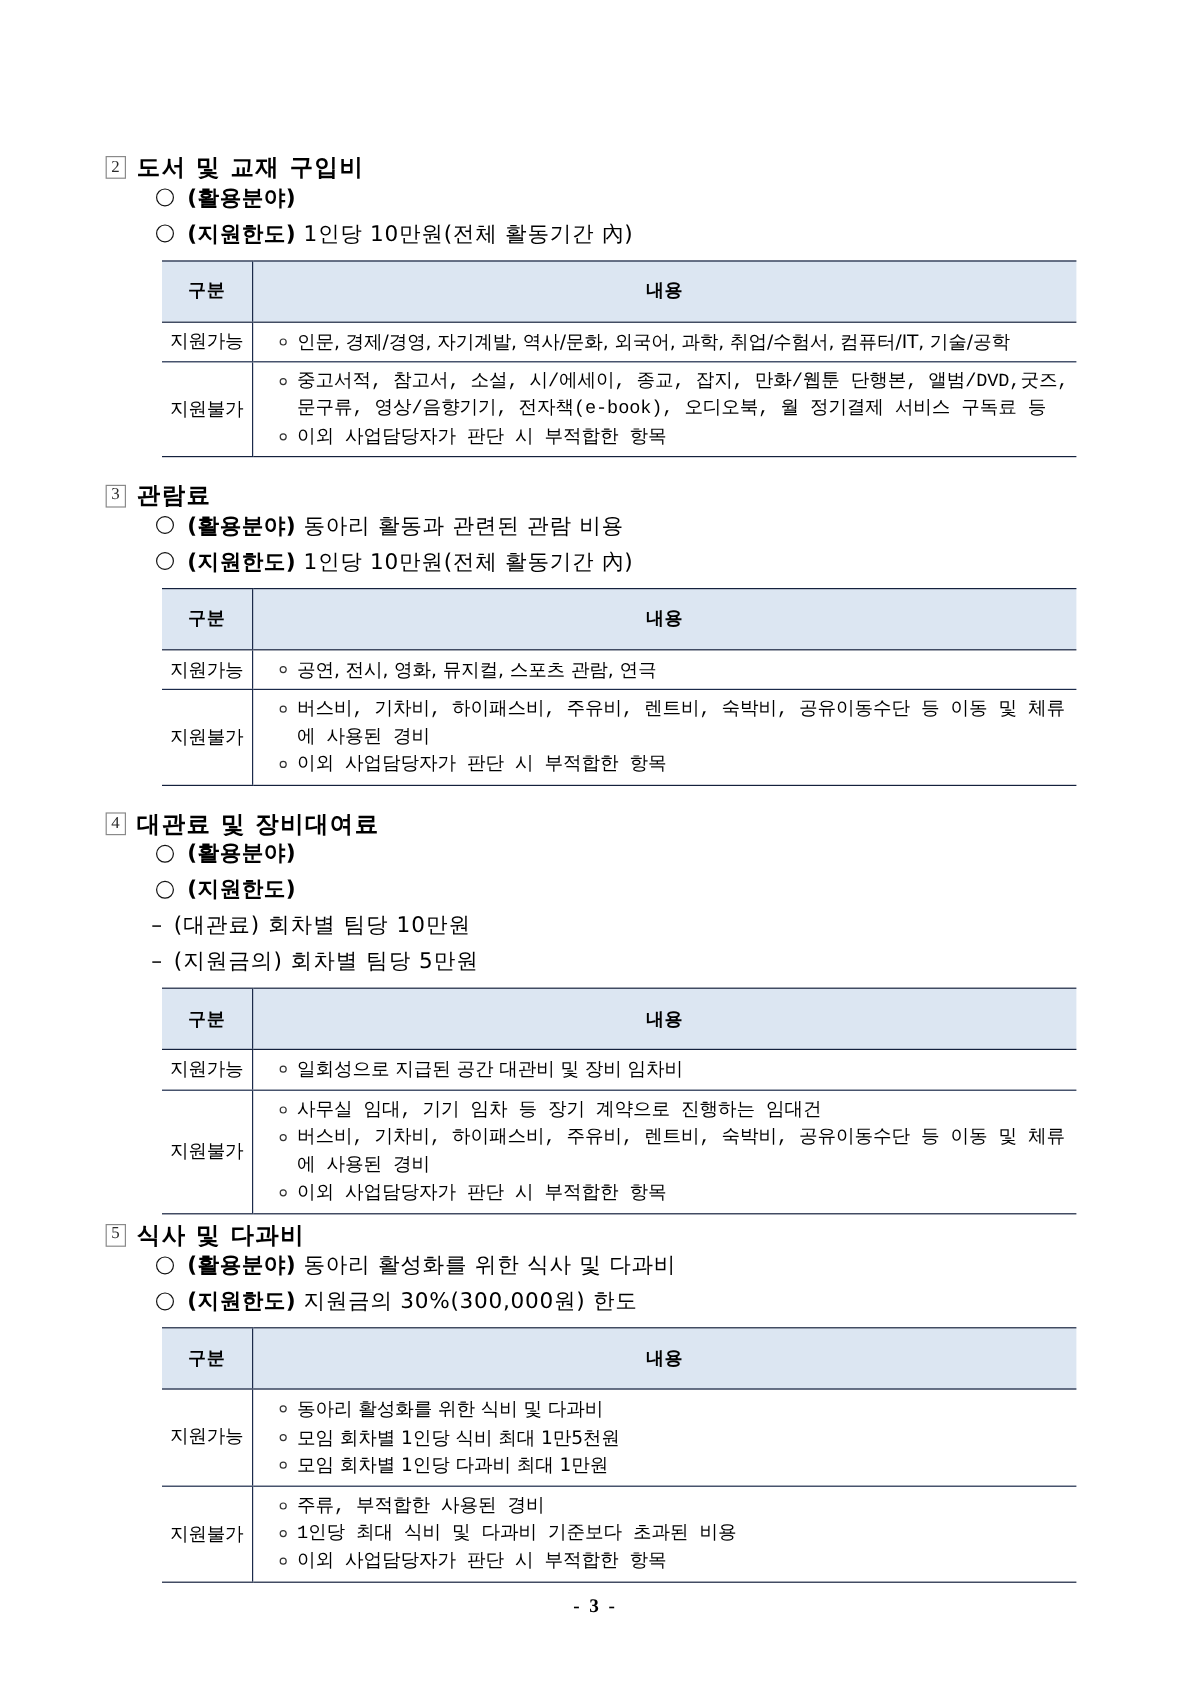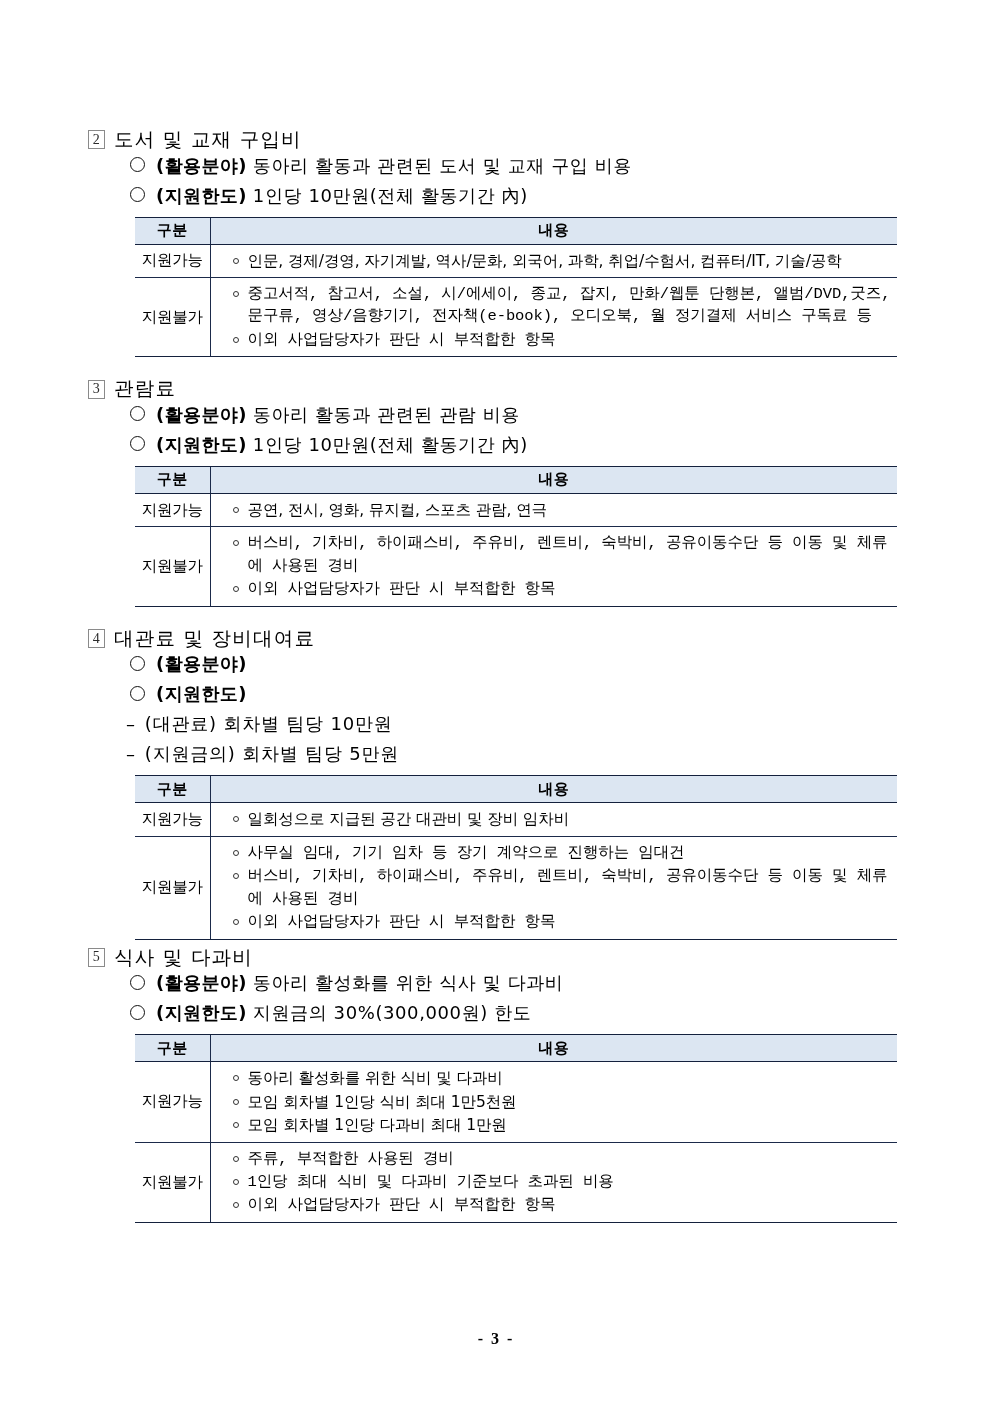--- a/index.html
+++ b/index.html
@@ -55,21 +55,21 @@
     font-weight: normal;
     font-family: "Liberation Serif", "DejaVu Serif", serif;
     line-height: 1;
     margin-right: 9px;
     color: #2b2b2b;
     flex: 0 0 auto;
     box-sizing: border-box;
   }
   .sec-title {
     font-size: 19.5px;
-    font-weight: normal;
+    font-weight: bold;
     letter-spacing: 1.2px;
   }
 
   
   .bullet-line {
     display: flex;
     align-items: center;
     font-size: 18px;
     line-height: 1.0;
     margin: 0 0 12px 0;
@@ -121,21 +121,21 @@
     font-size: 14.5px;
   }
   table.sup col.c1 { width: 75px; }
   table.sup col.c2 { width: 687px; }
 
   table.sup th,
   table.sup td {
     border: none;
     border-top: 1.2px solid #1b2a4a;
     border-bottom: 1.2px solid #1b2a4a;
-    padding: 0;
+    padding: 12px;
     vertical-align: middle;
   }
   table.sup thead th {
     background: #dce6f2;
     border-top: 1.6px solid #14213d;
     border-bottom: 1.6px solid #14213d;
     font-weight: bold;
     text-align: center;
     font-size: 15px;
     height: 26px;
@@ -210,21 +210,20 @@
 
     <div class="section">
       <div class="sec-head">
         <span class="boxnum">2</span>
         <span class="sec-title">도서 및 교재 구입비</span>
       </div>
 
       <div class="bullet-line">
         <span class="circ"></span>
         <span class="lbl">(활용분야)</span>
-        <span class="txt">동아리 활동과 관련된 도서 및 교재 구입 비용</span>
       </div>
       <div class="bullet-line">
         <span class="circ"></span>
         <span class="lbl">(지원한도)</span>
         <span class="txt">1인당 10만원(전체 활동기간 內)</span>
       </div>
 
       <table class="sup">
         <colgroup>
             <col class="c1">

